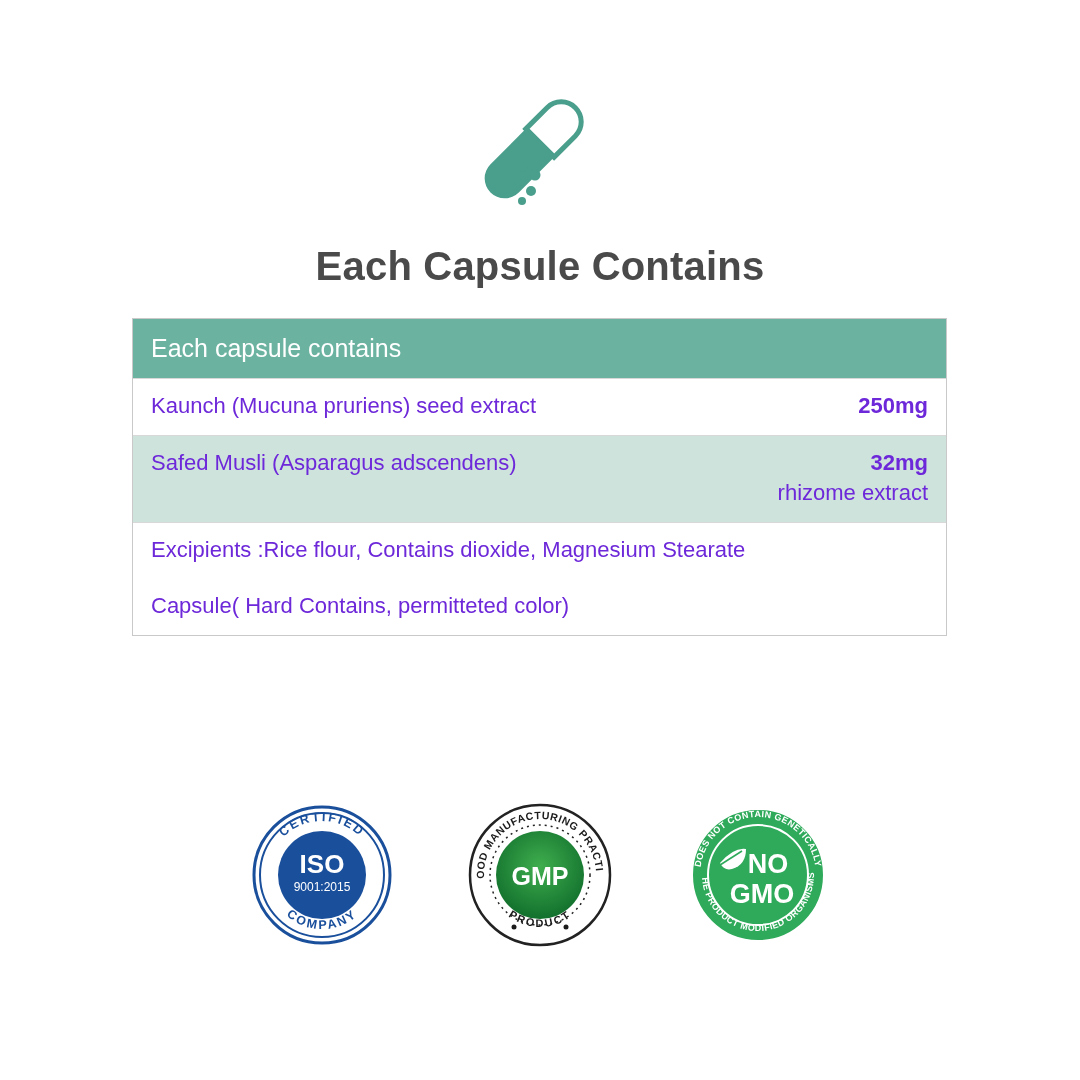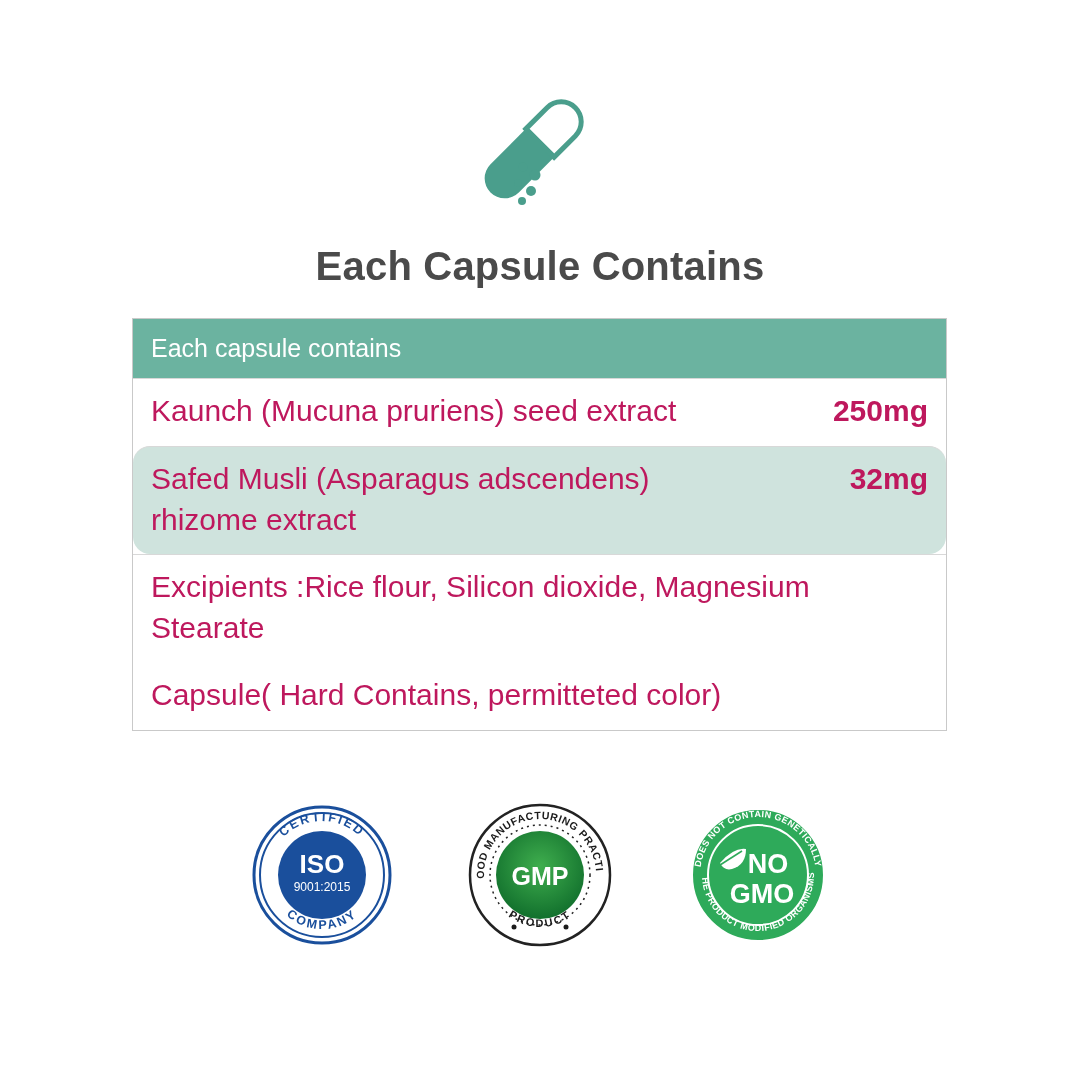--- a/index.html
+++ b/index.html
@@ -48,53 +48,53 @@
   .table {
     position: absolute;
     top: 318px;
     left: 132px;
     width: 815px;
     border: 1px solid #c9c9c9;
     background: #ffffff;
   }
   .row {
     padding: 12px 18px 14px 18px;
-    font-size: 30px;
-    color: #be185d;
+    font-size: 22px;
+    color: #6d28d9;
     line-height: 1.36;
   }
   .row.header {
     background: #6bb3a0;
     color: #ffffff;
     font-size: 25px;
     padding: 12px 18px 13px 18px;
   }
   .row.alt {
     background: #cfe3dd;
-    border-radius: 17px;
   }
   .row.bordered {
     border-top: 1px solid #d8d8d8;
   }
   .ing-line {
     display: flex;
     justify-content: space-between;
     align-items: flex-start;
     gap: 14px;
   }
   .ing-name {
     flex: 1 1 auto;
   }
   .ing-amount {
     flex: 0 0 auto;
     white-space: nowrap;
     font-weight: bold;
   }
   .sub-line {
     display: block;
+    text-align: right;
   }
 
   
   .badges {
     position: absolute;
     top: 795px;
     left: 0;
     width: 1080px;
     height: 160px;
     display: flex;
@@ -143,21 +143,21 @@
     </div>
 
     <div class="row alt bordered">
       <div class="ing-line">
         <span class="ing-name">Safed Musli    (Asparagus adscendens)</span>
         <span class="ing-amount">32mg</span>
       </div>
       <span class="sub-line">rhizome extract</span>
     </div>
 
-    <div class="row bordered">Excipients :Rice flour, Silicon dioxide, Magnesium Stearate</div>
+    <div class="row bordered">Excipients :Rice flour, Contains dioxide, Magnesium Stearate</div>
 
     <div class="row">Capsule( Hard Contains, permitteted  color)</div>
   </div>
 
   <div class="badges">
 
     <div class="badge">
       <svg width="152" height="152" viewBox="0 0 152 152">
         <defs>
           <path id="isoTop" d="M 76 76 m -54 0 a 54 54 0 0 1 108 0" fill="none"></path>

